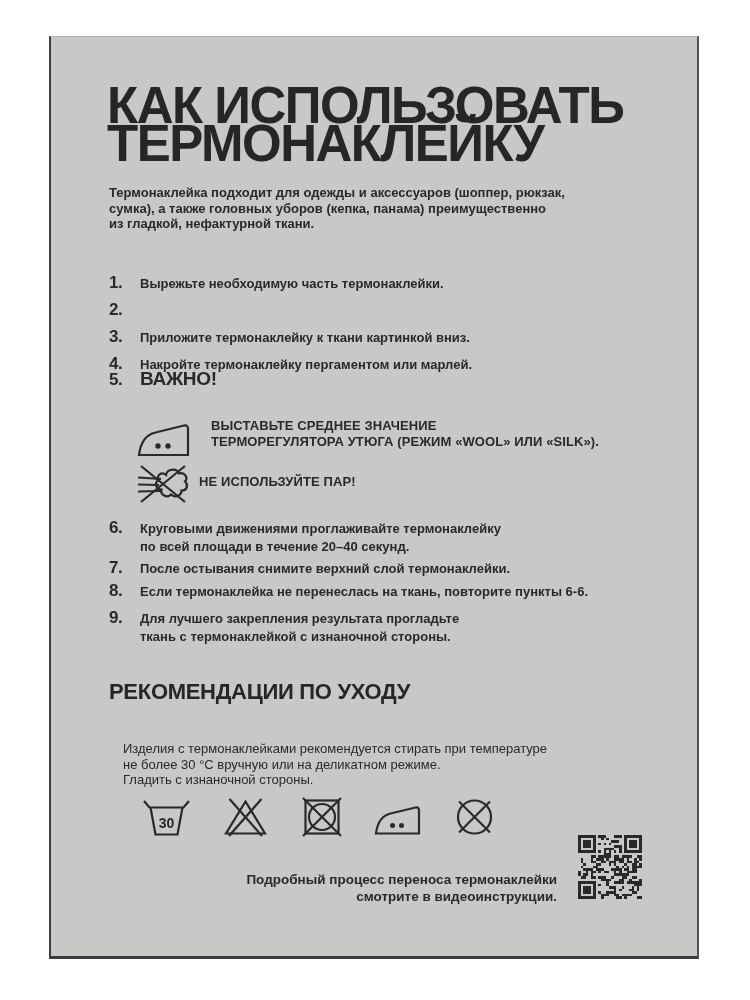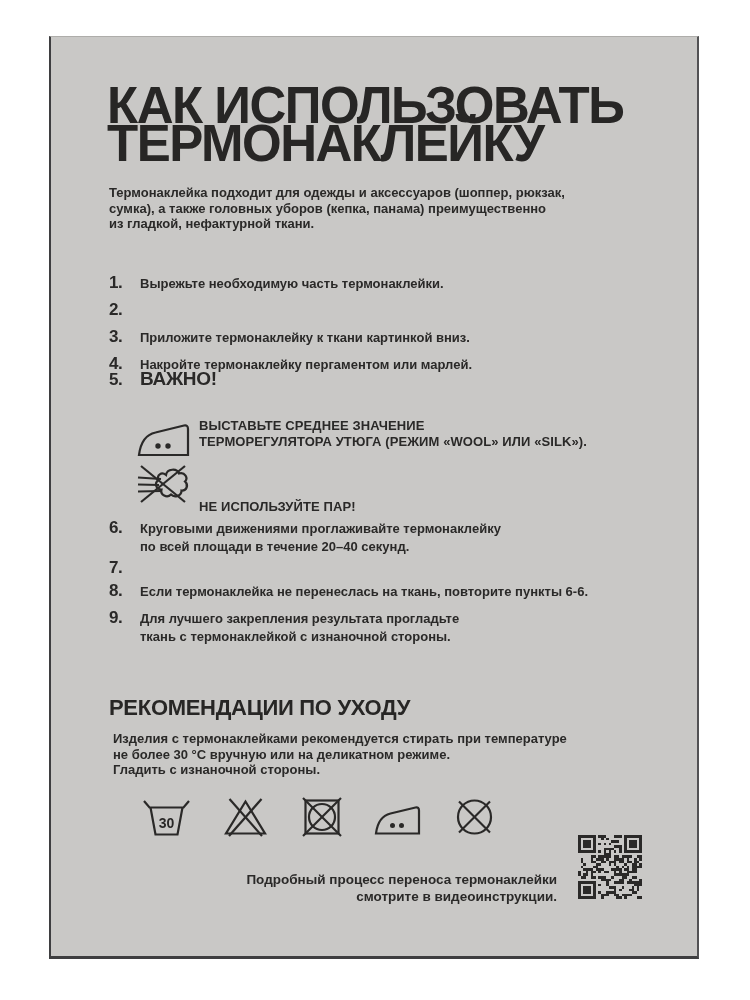--- a/index.html
+++ b/index.html
@@ -39,27 +39,27 @@
   .step .txt{
     font-size:13px;line-height:18px;font-weight:600;
   }
   .step.emph .txt{
     font-size:19px;font-weight:bold;letter-spacing:-0.3px;
   }
   .imp-text{
     font-size:13px;line-height:15.6px;font-weight:bold;letter-spacing:0.1px;
   }
   .h2{
-    left:58px;top:659px;margin:0;
+    left:58px;top:643px;margin:0;
     font-size:22px;line-height:24px;font-weight:bold;letter-spacing:-0.3px;
     color:#272625;
   }
   .care-body{
-    left:58px;top:690px;margin:4px;
-    font-size:13px;line-height:15.6px;font-weight:700;
+    left:58px;top:690px;margin:14px;
+    font-size:13px;line-height:15.6px;font-weight:400;
   }
   .icons-row{
     left:92px;top:760px;display:flex;gap:31px;align-items:flex-end;
   }
   .icons-row svg, .imp-icon svg{display:block;}
   svg .ln{stroke:#2a2928;stroke-width:2.2;fill:none;stroke-linecap:butt;stroke-linejoin:miter;}
   svg .fl{fill:#2a2928;stroke:none;}
   svg text{font-family:"Liberation Sans","DejaVu Sans",sans-serif;}
   .footer-note{
     left:58px;top:834px;width:448px;margin:0;text-align:right;
@@ -99,42 +99,43 @@
     <span class="txt" data-bind-lines="steps.4.lines">ВАЖНО!</span>
   </div>
 
   <div class="abs imp-icon" style="left:86px;top:383px">
     <svg width="53" height="38" viewBox="0 0 53 38">
       <path class="ln" stroke-width="2.4" d="M2 35 C3.5 23 9 14.5 18.5 12.5 L47 5.5 Q51 4.7 51 9 L51 35 Z"></path>
       <circle class="fl" cx="21" cy="26" r="2.7"></circle>
       <circle class="fl" cx="31" cy="26" r="2.7"></circle>
     </svg>
   </div>
-  <div class="abs imp-text" style="left:148px;top:381px" data-bind-lines="important.iron_note.lines">ВЫСТАВЬТЕ СРЕДНЕЕ ЗНАЧЕНИЕ
+  <div class="abs imp-text" style="left:160px;top:381px" data-bind-lines="important.iron_note.lines">ВЫСТАВЬТЕ СРЕДНЕЕ ЗНАЧЕНИЕ
 ТЕРМОРЕГУЛЯТОРА УТЮГА (РЕЖИМ «WOOL» ИЛИ «SILK»).</div>
 
   <div class="abs imp-icon" style="left:84px;top:426px">
     <svg width="55" height="42" viewBox="0 0 55 42">
       <path class="ln" d="M31 12 C32 5.5 42 5 44 10.5 C50 9 53.5 15 50 18.5 C54 22 51.5 28 46.5 27.5 C46.5 33 39.5 35 36 31.5 C32 35.5 25 32 26.5 26.5 C21 26.5 19 20 23.5 17 C21.5 12 26.5 8.5 31 12 Z"></path>
       <path class="ln" d="M3 14.5 L26 16"></path>
       <path class="ln" d="M3 21.5 L24 22"></path>
       <path class="ln" d="M3 28.5 L26 28"></path>
       <path class="ln" stroke-width="2.4" d="M6 3 L50 39"></path>
       <path class="ln" stroke-width="2.4" d="M50 3 L6 39"></path>
     </svg>
   </div>
-  <div class="abs imp-text" style="left:148px;top:462px" data-bind-lines="important.steam_note.lines">НЕ ИСПОЛЬЗУЙТЕ ПАР!</div>
+  <div class="abs imp-text" style="left:148px;top:437px" data-bind-lines="important.steam_note.lines">НЕ ИСПОЛЬЗУЙТЕ ПАР!</div>
 
   <div class="abs step" style="top:481px">
     <span class="num" data-bind="steps.5.num">6.</span>
     <span class="txt" data-bind-lines="steps.5.lines">Круговыми движениями проглаживайте термонаклейку
 по всей площади в течение 20–40 секунд.</span>
   </div>
   <div class="abs step" style="top:521px">
     <span class="num" data-bind="steps.6.num">7.</span>
+    <span class="txt" data-bind-lines="steps.6.lines">После остывания снимите верхний слой термонаклейки.</span>
   </div>
   <div class="abs step" style="top:544px">
     <span class="num" data-bind="steps.7.num">8.</span>
     <span class="txt" data-bind-lines="steps.7.lines">Если термонаклейка не перенеслась на ткань, повторите пункты 6-6.</span>
   </div>
   <div class="abs step" style="top:571px">
     <span class="num" data-bind="steps.8.num">9.</span>
     <span class="txt" data-bind-lines="steps.8.lines">Для лучшего закрепления результата прогладьте
 ткань с термонаклейкой с изнаночной стороны.</span>
   </div>

